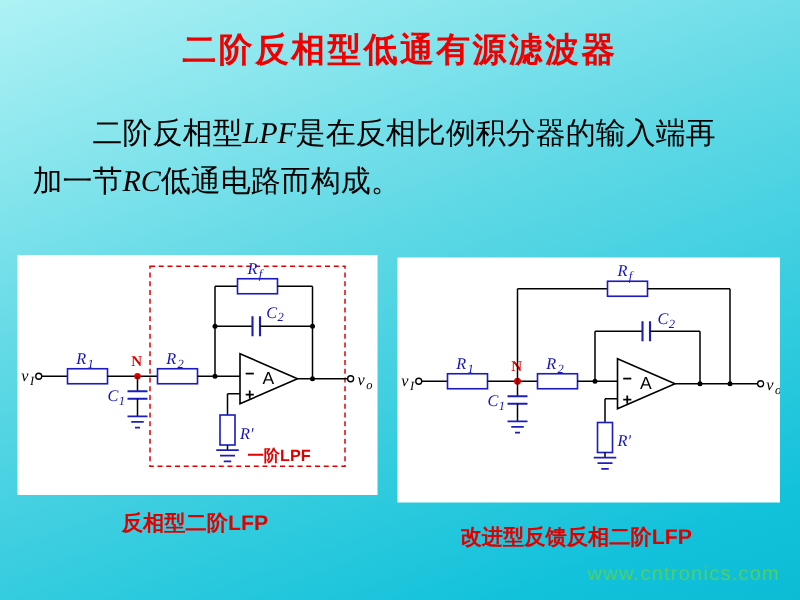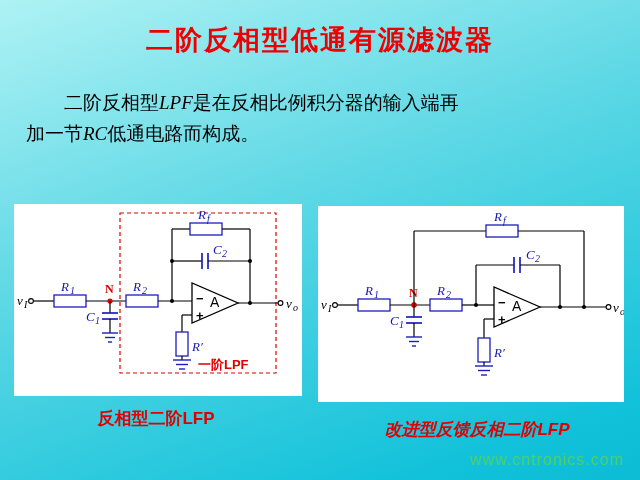--- a/index.html
+++ b/index.html
@@ -9,33 +9,33 @@
     background:linear-gradient(160deg,#aef2f4 0%,#5ed8e5 42%,#12c2da 88%,#0cbcd4 100%);
     position:relative;
   }
   .title{
     position:absolute;top:22px;left:0;width:640px;
     text-align:center;margin:0;
     font-size:27px;font-weight:bold;color:#ee0000;letter-spacing:2px;
   }
   .bodytext{
     position:absolute;top:88px;left:26px;width:592px;
-    font-size:19px;line-height:1.62;color:#000;margin:0;
+    font-size:24px;line-height:1.62;color:#000;margin:0;
   }
   .indent{display:inline-block;width:2em;}
   .em{font-family:"Liberation Serif",serif;font-style:italic;}
   .panel{position:absolute;background:#ffffff;}
   .panel-left{left:14px;top:204px;width:288px;height:192px;}
   .panel-right{left:318px;top:206px;width:306px;height:196px;}
   .caption{
     position:absolute;text-align:center;
     font-size:17px;font-weight:bold;color:#e00000;
   }
   .caption-left{left:12px;top:407px;width:288px;}
-  .caption-right{left:324px;top:418px;width:306px;font-style:italic;}
+  .caption-right{left:308px;top:418px;width:306px;}
   .watermark{
     position:absolute;top:451px;right:16px;
     font-size:16px;color:#4fcf6a;letter-spacing:1px;
   }
   
   .wire{stroke:#000;stroke-width:1.2;fill:none;}
   .comp{stroke:#1d1dbd;stroke-width:1.3;fill:#fff;}
   .cap{stroke:#1d1dbd;stroke-width:1.7;fill:none;}
   .gnd{stroke:#1d1dbd;stroke-width:1.4;fill:none;}
   .dot{fill:#000;stroke:none;}

